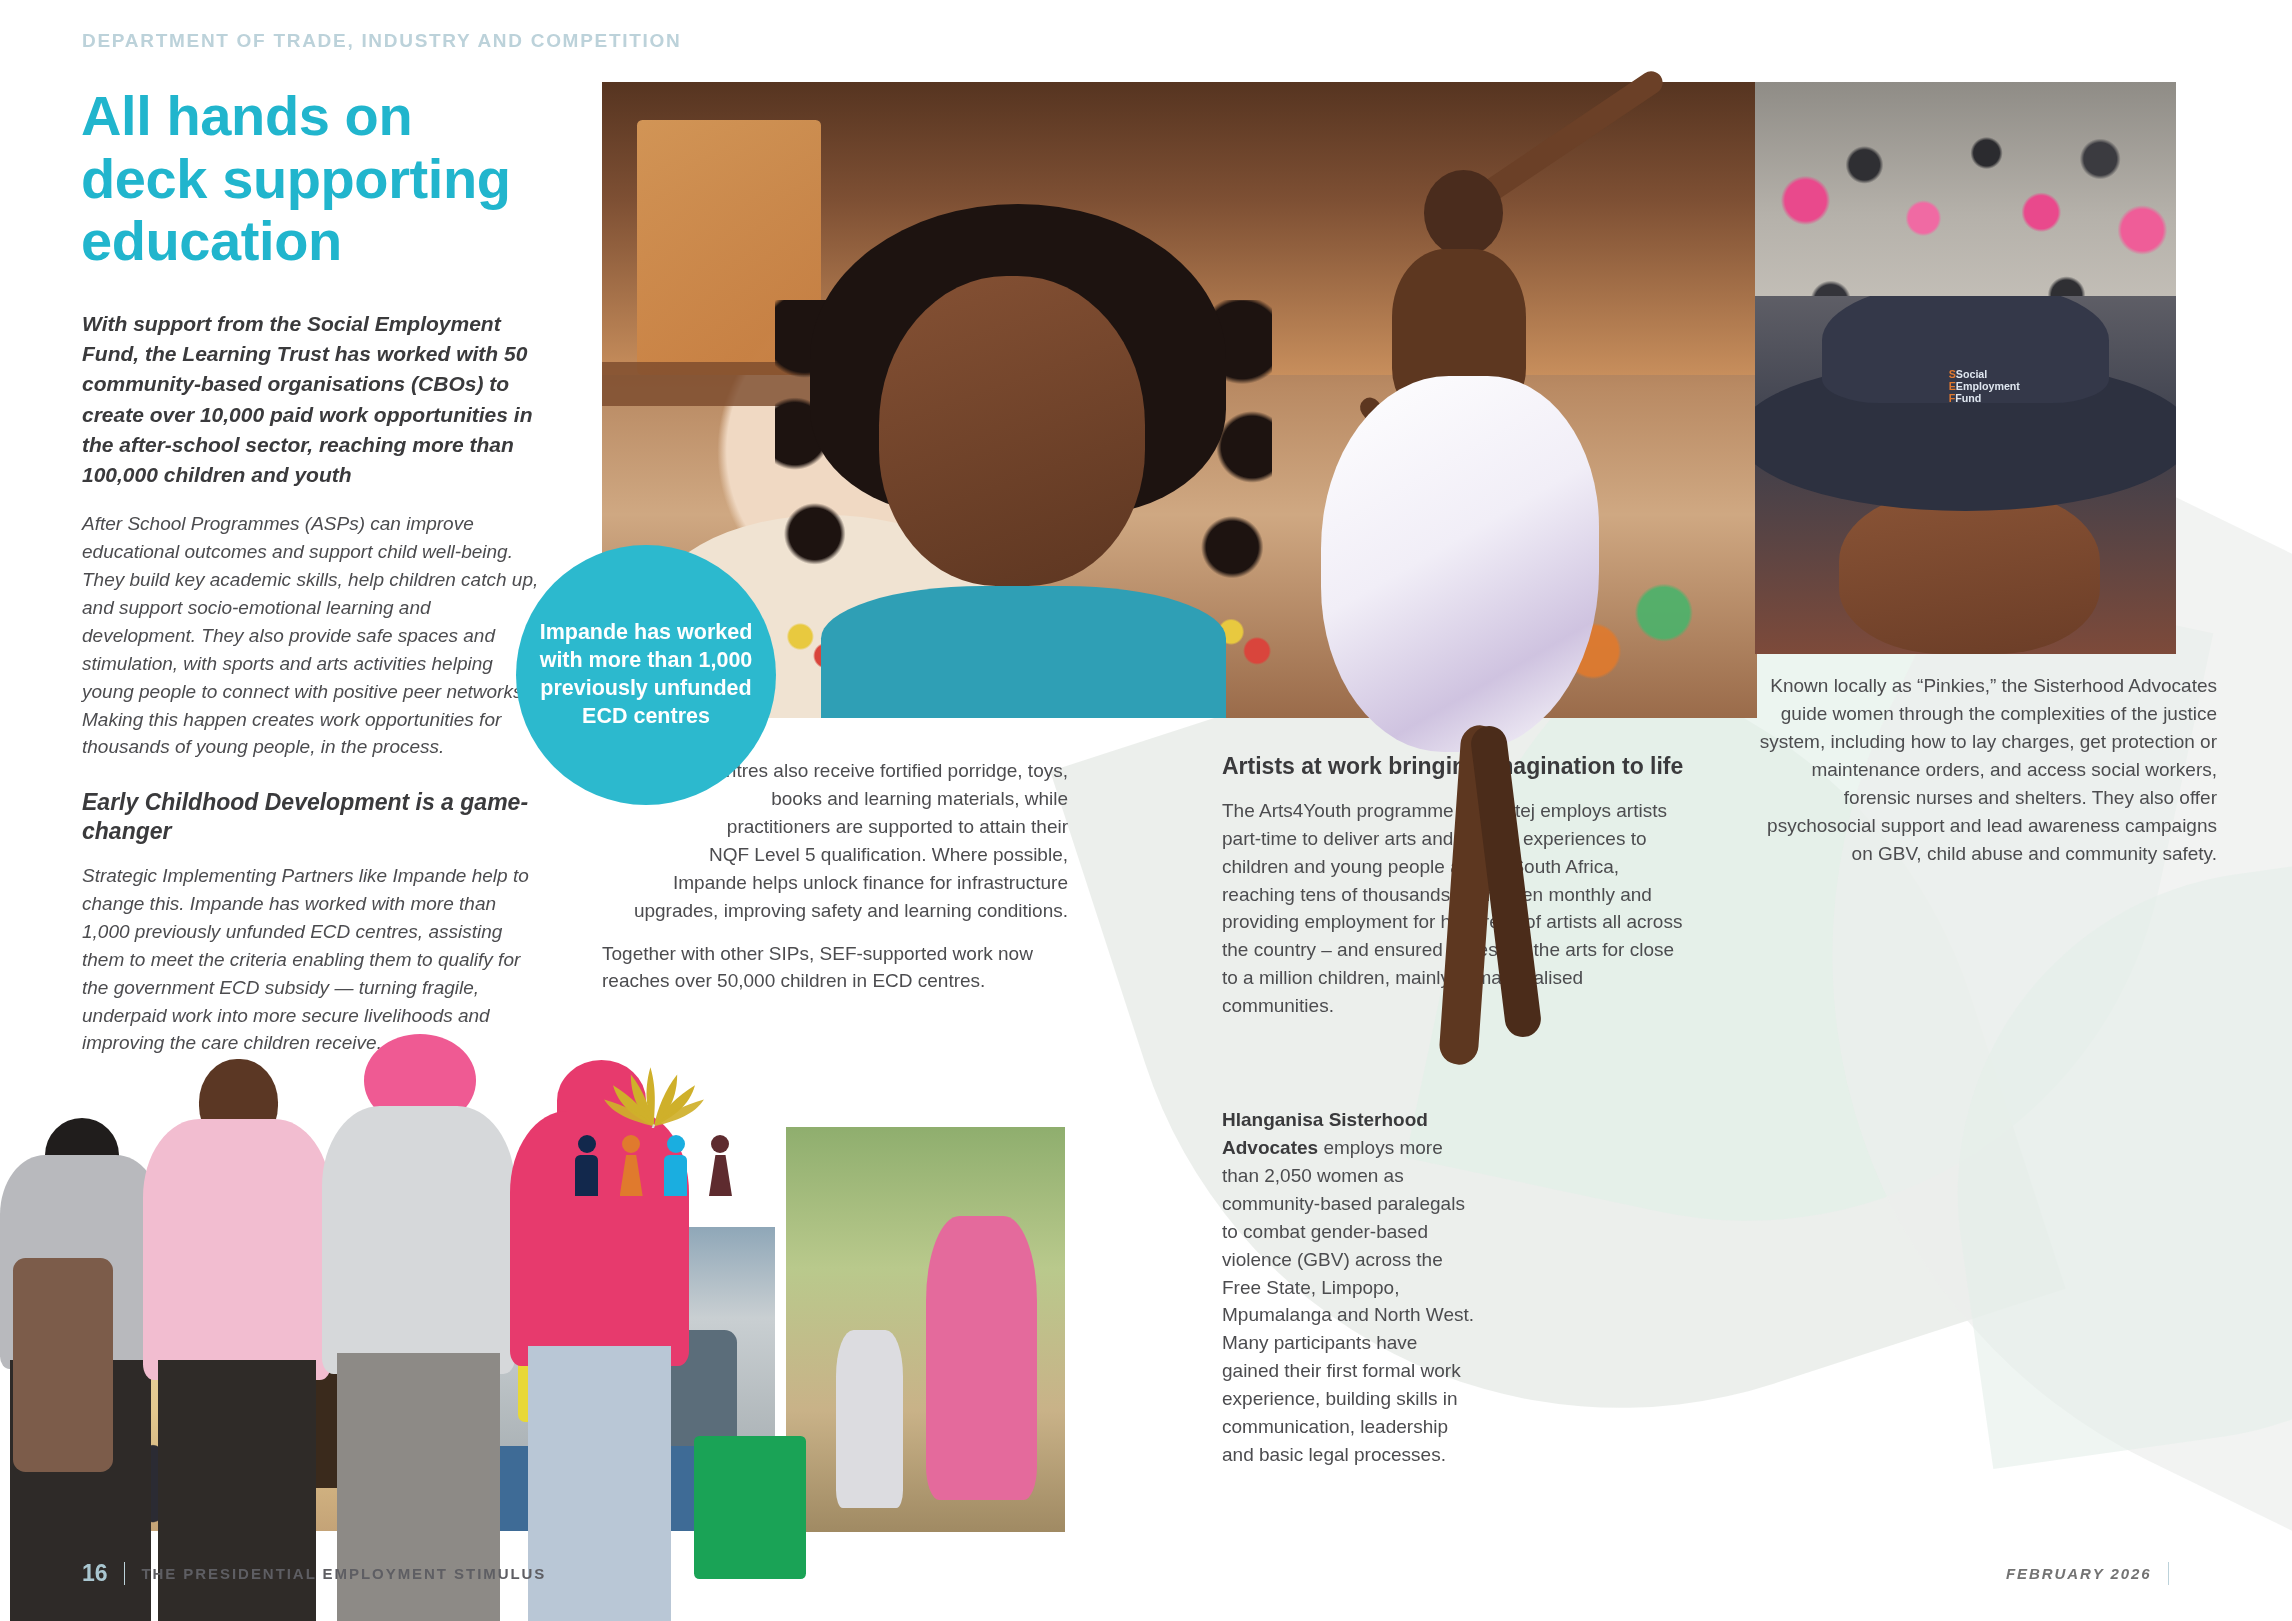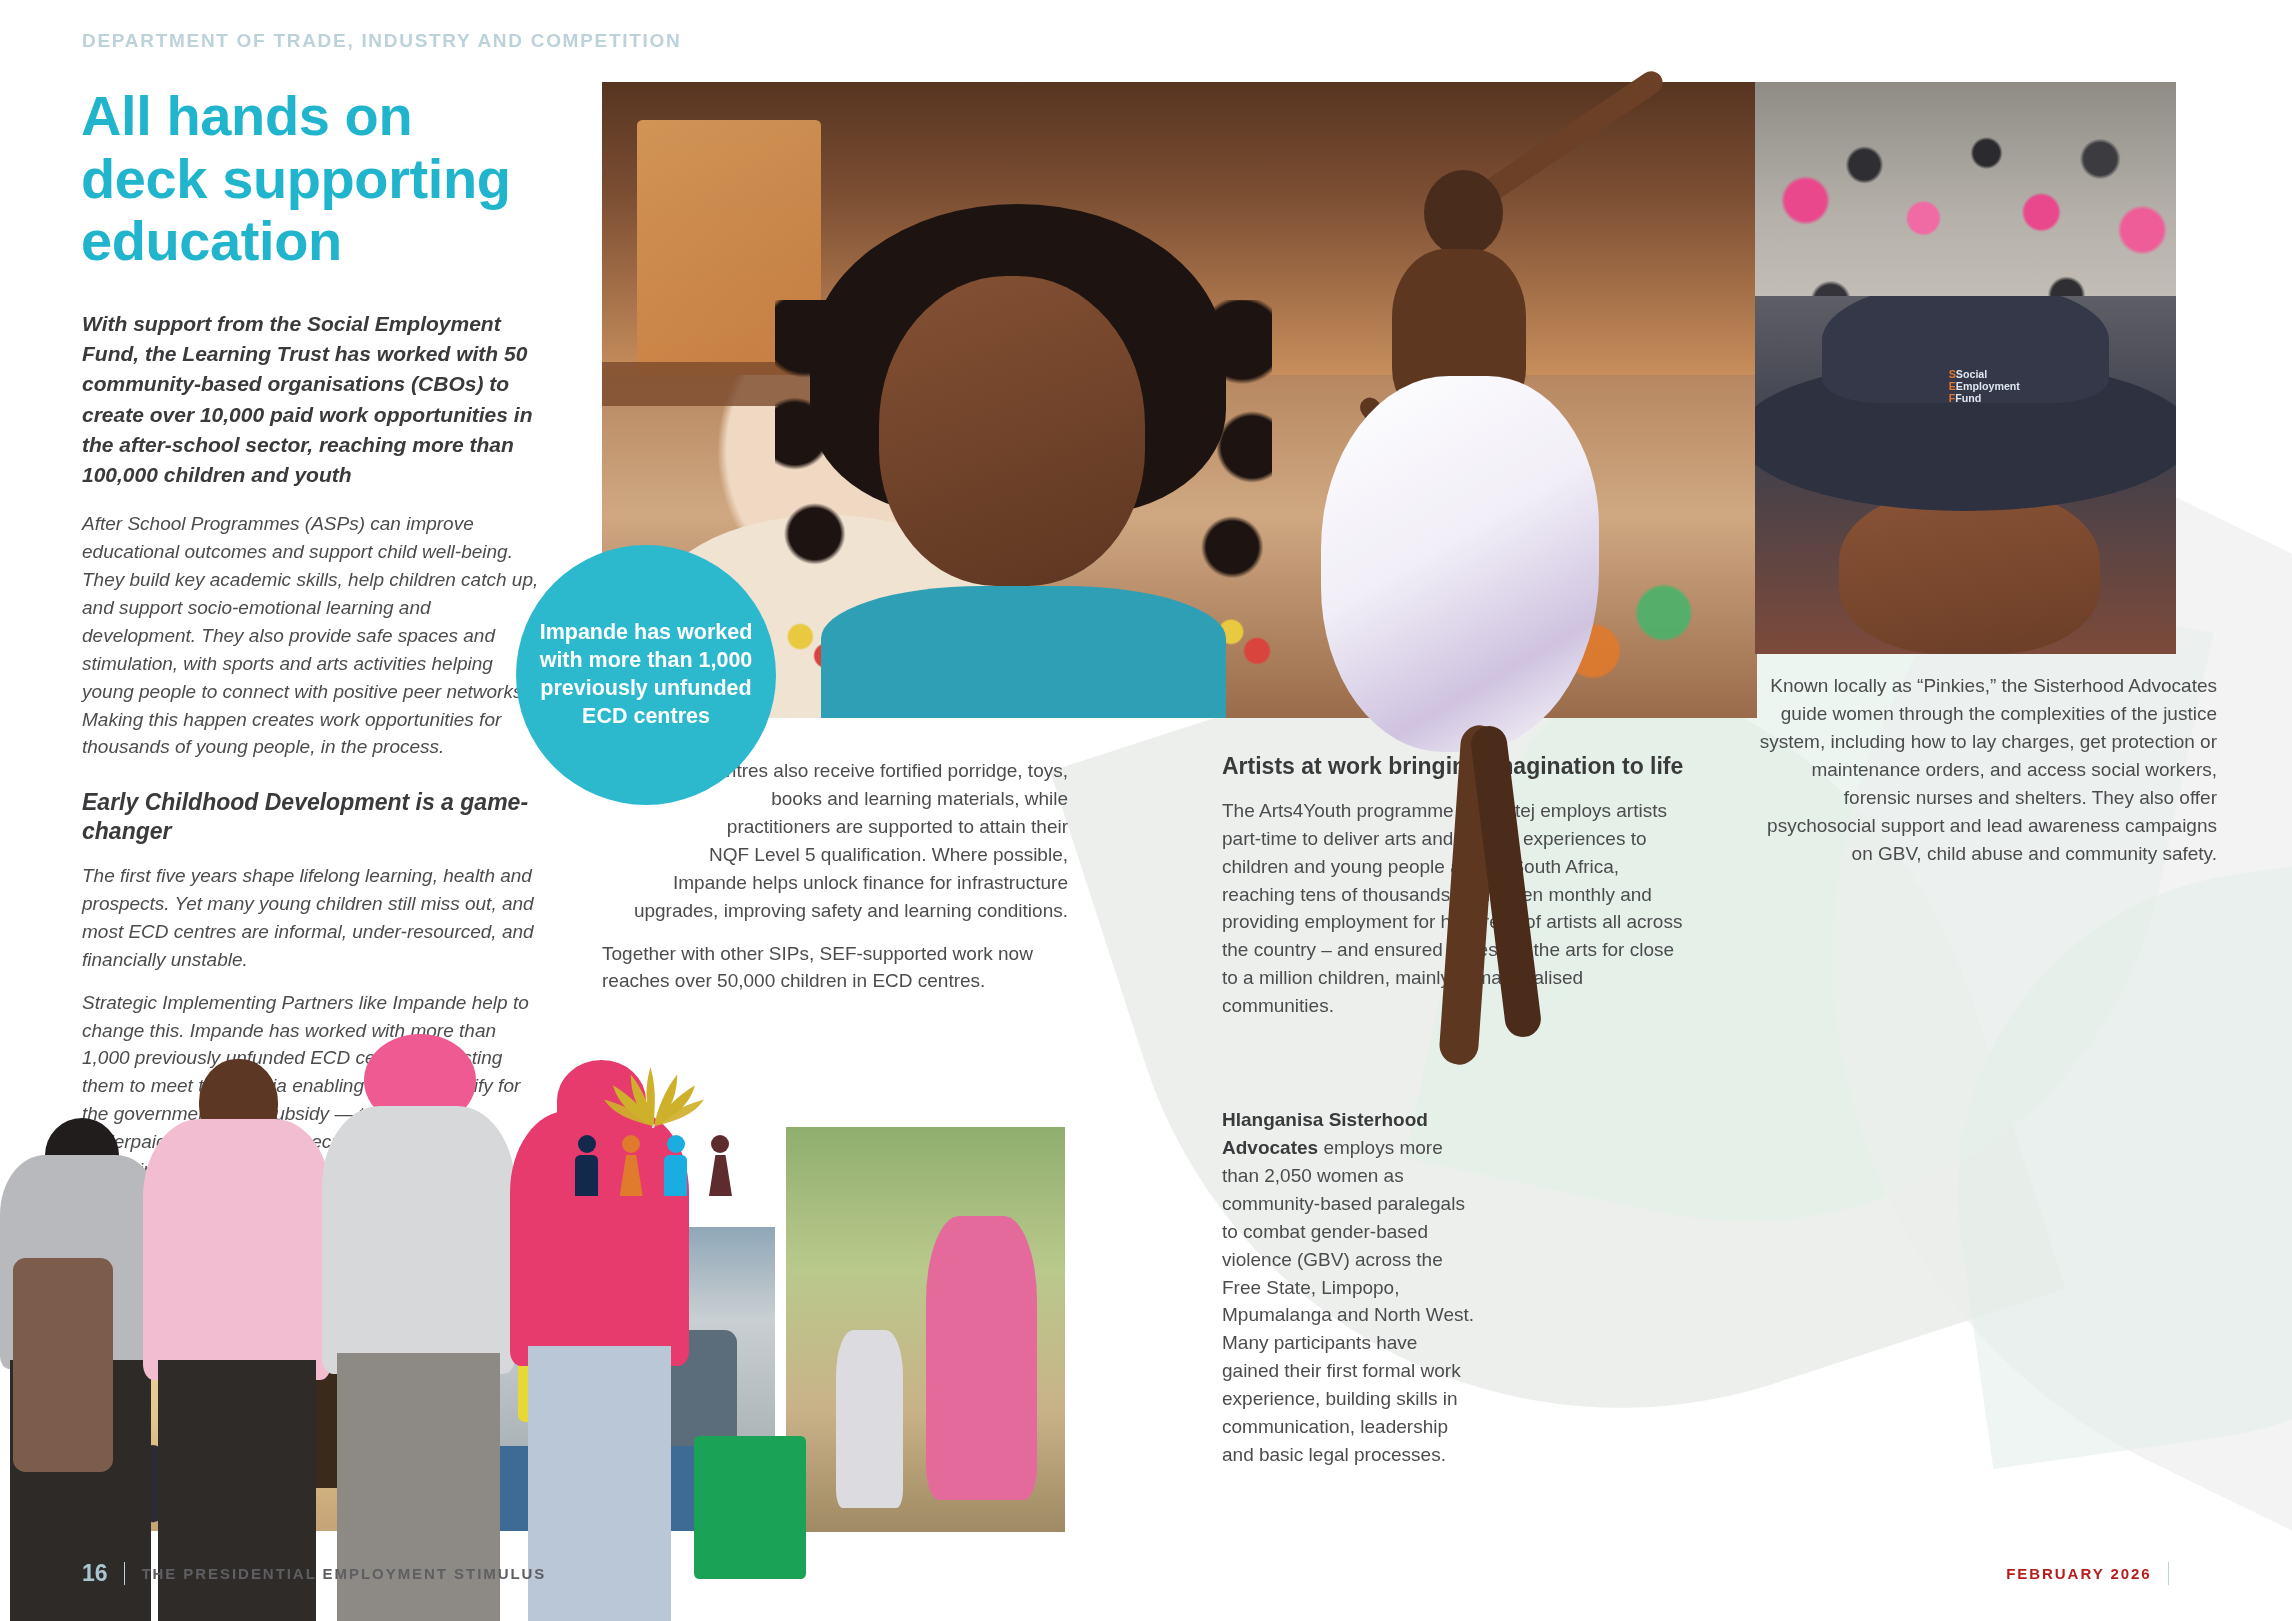--- a/index.html
+++ b/index.html
@@ -354,21 +354,21 @@
     display:flex; align-items:center; gap:16px; z-index:8;
   }
   .pg-num-l{ font-size:23px; font-weight:700; color:#a9c6d0; }
   .rule{ width:1.8px; height:23px; background:#bcd2da; }
   .foot-txt{ font-size:15px; letter-spacing:.13em; color:#5e5e63; font-weight:600; }
 
   .footer-right{
     position:absolute; right:82px; bottom:34px;
     display:flex; align-items:center; gap:16px; z-index:8;
   }
-  .footer-right .foot-txt{ color:#b91c1c; }
+  .footer-right .foot-txt{ color:#737373;font-style:italic; }
   .pg-num-r{ font-size:23px; font-weight:700; color:#ffffff; }
 </style>
 </head>
 <body>
 
 <div class="bg-decor">
   <div class="decor-leaf leaf-a"></div>
   <div class="decor-leaf leaf-b"></div>
   <div class="decor-leaf leaf-c"></div>
   <div class="decor-leaf leaf-d"></div>
@@ -414,21 +414,20 @@
     <div><span class="s1">S</span><span>Social</span></div>
     <div><span class="s1">E</span><span>Employment</span></div>
     <div><span class="s1">F</span><span>Fund</span></div>
   </div>
 </div>
 
 <div class="col-left">
   <p class="standfirst">With support from the Social Employment Fund, the Learning Trust has worked with 50 community-based organisations (CBOs) to create over 10,000 paid work opportunities in the after-school sector, reaching more than 100,000 children and youth</p>
   <p class="body-p">After School Programmes (ASPs) can improve educational outcomes and support child well-being. They build key academic skills, help children catch up, and support socio-emotional learning and development. They also provide safe spaces and stimulation, with sports and arts activities helping young people to connect with positive peer networks. Making this happen creates work opportunities for thousands of young people, in the process.</p>
   <h2 class="subhead">Early Childhood Development is a game-changer</h2>
-  <p class="body-p">The first five years shape lifelong learning, health and prospects. Yet many young children still miss out, and most ECD centres are informal, under-resourced, and financially unstable.</p>
   <p class="body-p">Strategic Implementing Partners like Impande help to change this. Impande has worked with more than 1,000 previously unfunded ECD centres, assisting them to meet the criteria enabling them to qualify for the government ECD subsidy — turning fragile, underpaid work into more secure livelihoods and improving the care children receive.</p>
 </div>
 
 <div class="badge-circle">Impande has worked with more than 1,000 previously unfunded ECD centres</div>
 
 <div class="col-centre">
   <p class="body-p">
     <span class="wrap-shape"></span>
     <span>Centres also receive fortified porridge, toys, books and learning materials, while practitioners are supported to attain their NQF Level 5 qualification. Where possible, Impande helps unlock finance for infrastructure upgrades, improving safety and learning conditions.</span>
   </p>

